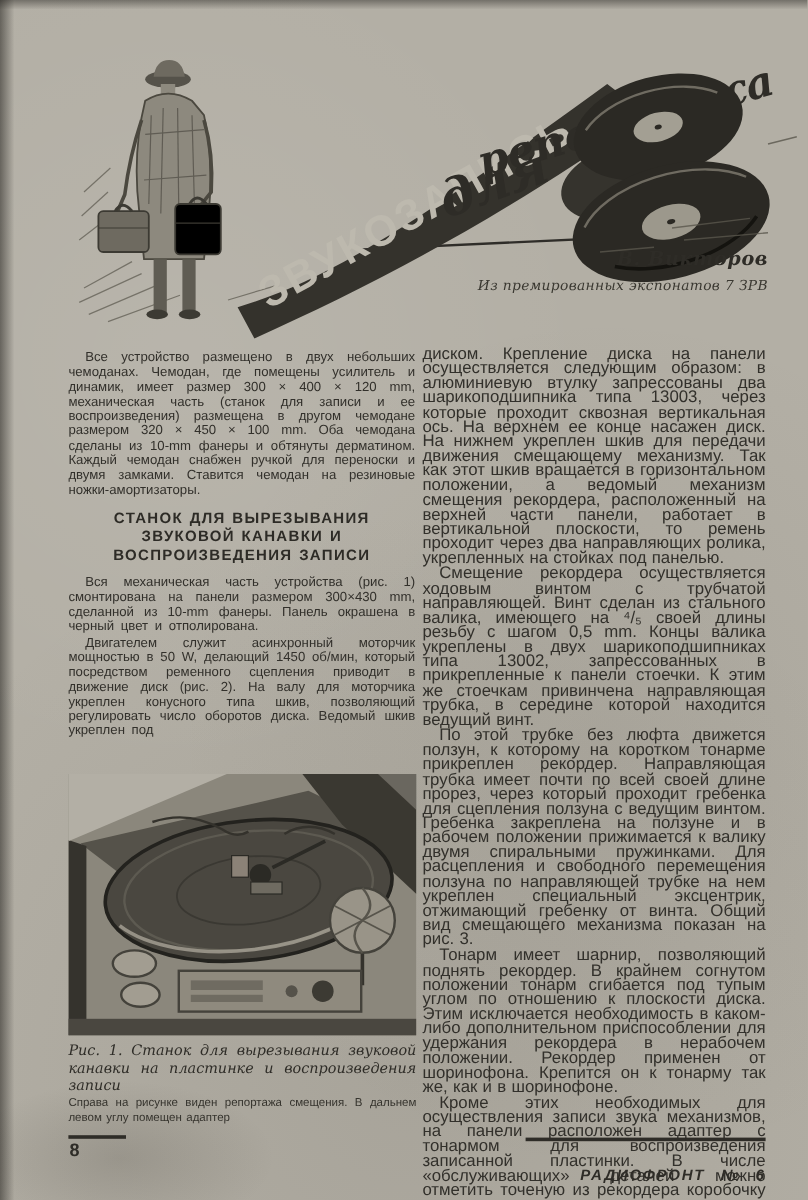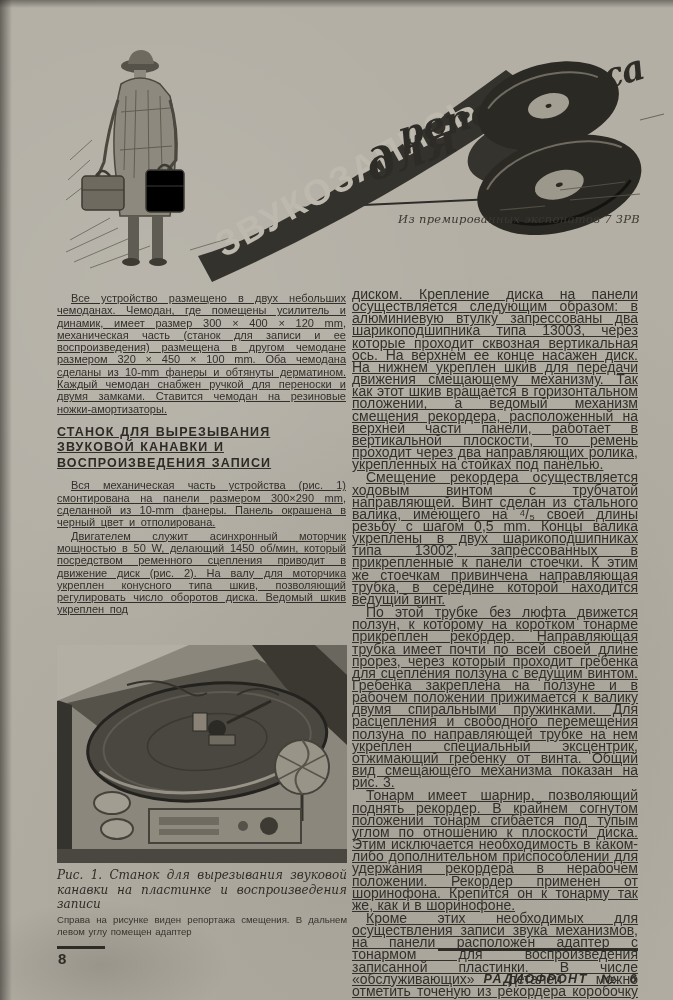--- a/index.html
+++ b/index.html
@@ -20,27 +20,27 @@
   .smudge{position:absolute;left:-30px;top:900px;width:260px;height:130px;
     background:radial-gradient(ellipse at center, rgba(60,56,48,.18), transparent 70%);pointer-events:none;}
 
   .header-art{position:absolute;left:0;top:0;}
 
   .byline{position:absolute;left:340px;top:206px;width:300px;text-align:right;
     font-family:"DejaVu Serif", serif;}
   .byline .author{font-weight:bold;font-style:italic;font-size:16px;letter-spacing:.5px;color:#2e2c27;}
   .byline .author-sub{font-style:italic;font-size:11.5px;margin-top:6px;color:#3a3831;letter-spacing:.3px;}
 
-  .col{position:absolute;text-align:justify;text-decoration:underline;}
+  .col{position:absolute;text-align:justify;}
   .col-left{left:57px;top:292px;width:289px;font-size:11px;line-height:12.3px;word-spacing:2.5px;}
   .col-right{left:352px;top:288px;width:286px;font-size:14px;line-height:12.15px;word-spacing:.5px;}
   .col p{margin:0 0 1px 0;text-indent:14px;}
   .col p.no-indent{text-indent:0;}
   .section-heading{font-weight:bold;font-size:12.5px;line-height:15.5px;letter-spacing:1.1px;
-    margin:10px 0 8px 0;text-align:left;word-spacing:1px;color:#2d2b26;}
+    margin:10px 0 8px 0;text-align:center;word-spacing:1px;color:#2d2b26;}
 
   .figure{position:absolute;left:57px;top:645px;width:290px;height:218px;}
   .fig-caption{position:absolute;left:57px;top:868px;width:290px;
     font-family:"DejaVu Serif", serif;font-style:italic;font-size:12px;line-height:14.5px;
     word-spacing:2px;color:#2e2c27;text-align:justify;}
   .fig-subcaption{position:absolute;left:57px;top:914px;width:290px;
     font-size:9.6px;line-height:11.5px;word-spacing:1px;color:#36342e;text-align:justify;}
 
   .pagenum-rule{position:absolute;left:57px;top:946px;width:48px;height:3px;background:#2e2c27;}
   .pagenum{position:absolute;left:58px;top:950px;font-weight:bold;font-size:15px;color:#2e2c27;}
@@ -125,27 +125,28 @@
   </g>
   <g stroke="#5a574d" stroke-width="1.2" opacity=".8">
     <line x1="560" y1="190" x2="625" y2="182"></line>
       <line x1="570" y1="200" x2="640" y2="194"></line>
     <line x1="500" y1="210" x2="545" y2="206"></line>
       <line x1="640" y1="120" x2="664" y2="114"></line>
   </g>
 </svg>
 
 <div class="byline">
+  <div class="author">В. Викторов</div>
   <div class="author-sub">Из премированных экспонатов 7 ЗРВ</div>
 </div>
 
 <div class="col col-left">
   <p>Все устройство размещено в двух небольших чемоданах. Чемодан, где помещены усилитель и динамик, имеет размер 300 × 400 × 120 mm, механическая часть (станок для записи и ее воспроизведения) размещена в другом чемодане размером 320 × 450 × 100 mm. Оба чемодана сделаны из 10-mm фанеры и обтянуты дерматином. Каждый чемодан снабжен ручкой для переноски и двумя замками. Ставится чемодан на резиновые ножки-амортизаторы.</p>
   <div class="section-heading">СТАНОК ДЛЯ ВЫРЕЗЫВАНИЯ ЗВУКОВОЙ КАНАВКИ И ВОСПРОИЗВЕДЕНИЯ ЗАПИСИ</div>
-  <p>Вся механическая часть устройства (рис. 1) смонтирована на панели размером 300×290 mm, сделанной из 10-mm фанеры. Панель окрашена в черный цвет и отполирована.</p>
+  <p>Вся механическая часть устройства (рис. 1) смонтирована на панели размером 300×430 mm, сделанной из 10-mm фанеры. Панель окрашена в черный цвет и отполирована.</p>
   <p>Двигателем служит асинхронный моторчик мощностью в 50 W, делающий 1450 об/мин, который посредством ременного сцепления приводит в движение диск (рис. 2). На валу для моторчика укреплен конусного типа шкив, позволяющий регулировать число оборотов диска. Ведомый шкив укреплен под</p>
 </div>
 
 <svg class="figure" width="290" height="218" viewBox="0 0 290 218">
   <rect x="0" y="0" width="290" height="218" fill="#8b877c"></rect>
   <polygon points="10,58 200,14 258,42 60,96" fill="#55524a"></polygon>
   <polygon points="195,0 290,0 290,100 228,42" fill="#3a3831"></polygon>
   <polygon points="0,55 15,60 15,212 0,218" fill="#35332d"></polygon>
   <rect x="0" y="204" width="290" height="14" fill="#4a4740"></rect>
 

